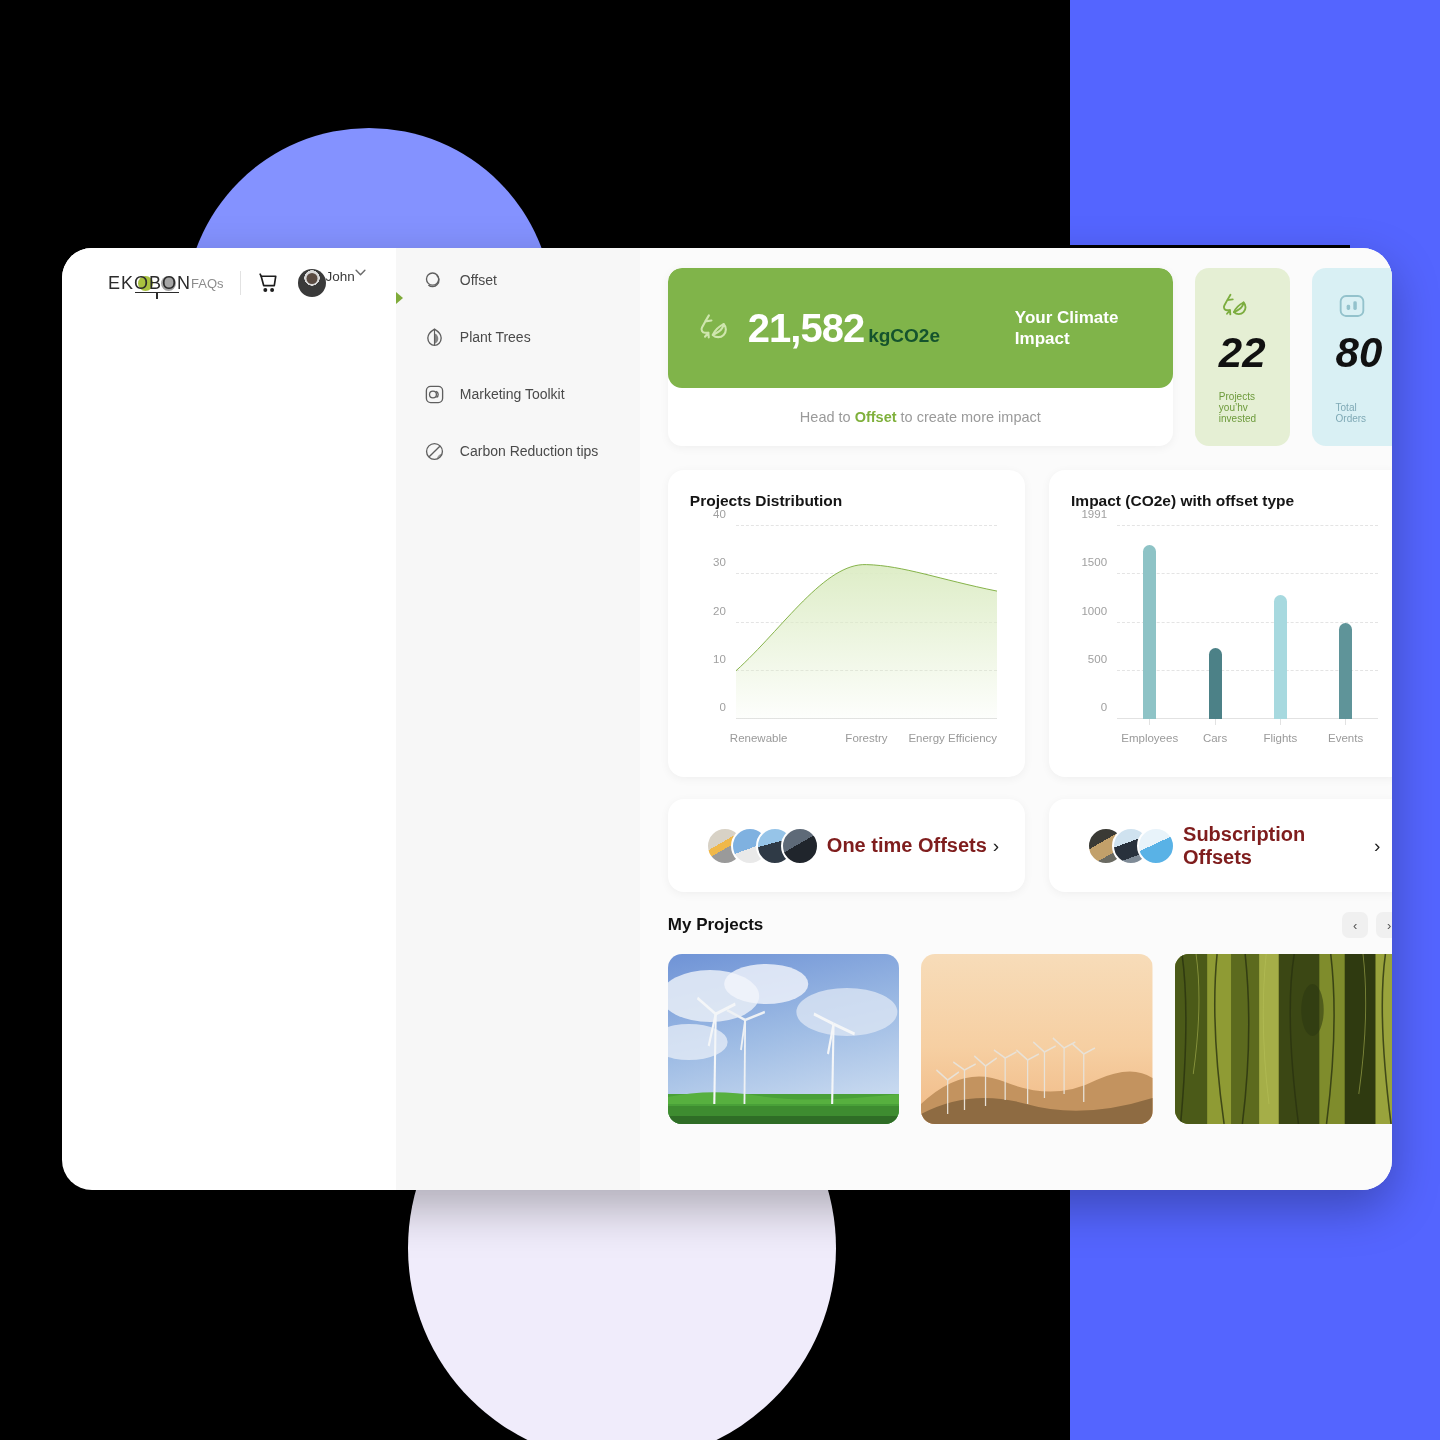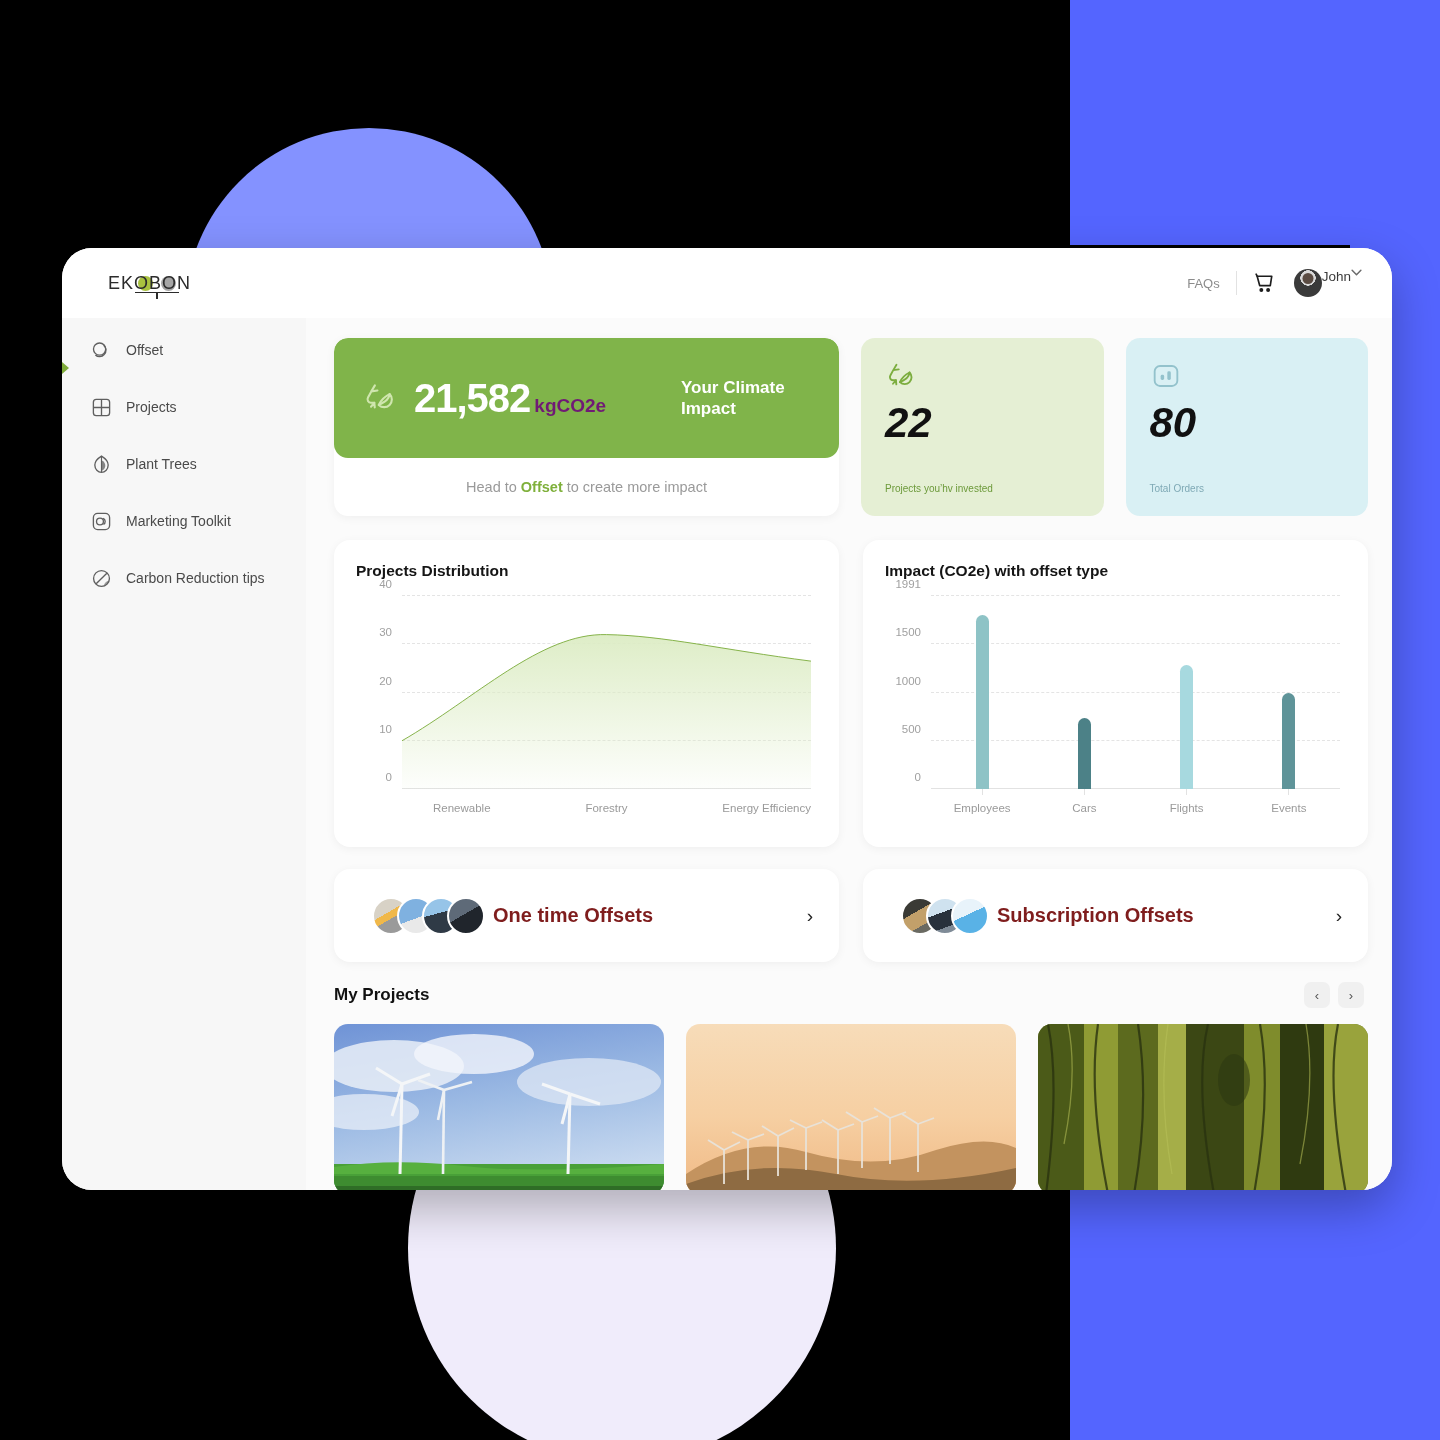--- a/index.html
+++ b/index.html
@@ -34,21 +34,21 @@
   }
 
   
   .window {
     position: absolute; left: 62px; top: 248px;
     width: 1330px; height: 942px;
     background: #ffffff;
     border-radius: 30px;
     box-shadow: 0 18px 48px rgba(0,0,0,0.28);
     overflow: hidden;
-    display: flex; flex-direction: column;
+    display: flex; flex-direction: row;
   }
 
   
   .topbar {
     height: 70px; flex: 0 0 70px;
     background: #ffffff;
     display: flex; align-items: center; justify-content: space-between;
     padding: 0 30px 0 46px;
   }
   .logo { display: flex; align-items: center; position: relative; }
@@ -135,21 +135,21 @@
     overflow: hidden;
   }
   .climate-green {
     background: #80b44a; border-radius: 14px;
     height: 120px; padding: 0 28px;
     display: flex; align-items: center; gap: 16px;
   }
   .climate-num {
     font-size: 40px; font-weight: bold; color: #fff; letter-spacing: -1px;
   }
-  .climate-unit { font-size: 19px; font-weight: bold; color: #701a75; margin-left: 4px; }
+  .climate-unit { font-size: 19px; font-weight: bold; color: #14532d; margin-left: 4px; }
   .climate-caption {
     margin-left: auto; font-size: 17px; font-weight: bold; color: #fff;
     line-height: 1.25; width: 130px;
   }
   .climate-foot {
     height: 58px; display: flex; align-items: center; justify-content: center;
     font-size: 14.5px; color: #9a9a9a;
   }
   .climate-foot .link { color: #7fb03b; font-weight: 600; margin: 0 4px; cursor: pointer; }
 
@@ -287,29 +287,20 @@
       <div class="nav-item">
         <span class="nav-icon">
           <svg width="21" height="21" viewBox="0 0 22 22" fill="none" stroke="#5f5f5f" stroke-width="1.4">
             <circle cx="9" cy="9.5" r="6.4"></circle>
             <path d="M13.2 5.6a6.4 6.4 0 0 1 .6 9.6 6.4 6.4 0 0 1-9.2.4"></path>
           </svg>
         </span>
         <span class="nav-label">Offset</span>
       </div>
 
-      <div class="nav-item">
-        <span class="nav-icon">
-          <svg width="21" height="21" viewBox="0 0 22 22" fill="none" stroke="#5f5f5f" stroke-width="1.4">
-            <rect x="2.5" y="2.5" width="17" height="17" rx="3"></rect>
-            <path d="M11 2.5v17M2.5 11h17"></path>
-          </svg>
-        </span>
-        <span class="nav-label">Projects</span>
-      </div>
 
       <div class="nav-item">
         <span class="nav-icon">
           <svg width="21" height="21" viewBox="0 0 22 22" fill="none" stroke="#5f5f5f" stroke-width="1.4">
             <path d="M11 2.2c5 3 7 6.3 7 9.4 0 4.2-3.2 7.6-7 7.6s-7-3.4-7-7.6c0-3.1 2-6.4 7-9.4z"></path>
             <path d="M11 2.2v17" stroke-width="1.2"></path>
             <path d="M11 6.6c2.6 1.3 4 3.3 4 5.6s-1.4 4.4-4 5.6z" fill="#5f5f5f" stroke="none" opacity="0.75"></path>
           </svg>
         </span>
         <span class="nav-label">Plant Trees</span>
@@ -407,21 +398,21 @@
                     <linearGradient id="ag" x1="0" y1="0" x2="0" y2="1">
                       <stop offset="0" stop-color="#dcecc4" stop-opacity="0.95"></stop>
                       <stop offset="1" stop-color="#dcecc4" stop-opacity="0.05"></stop>
                     </linearGradient>
                   </defs>
                   <path d="M0 75 C 18 53, 34 19, 50 20 C 64 20.5, 78 27.75, 100 33.75 L 100 100 L 0 100 Z" fill="url(#ag)"></path>
                   <path d="M0 75 C 18 53, 34 19, 50 20 C 64 20.5, 78 27.75, 100 33.75" fill="none" stroke="#7aac3a" stroke-width="0.9" vector-effect="non-scaling-stroke"></path>
                 </svg>
               </div>
             <div class="x-labels" id="area-xlabels" style="position: absolute;">
-                <div class="x-label" style="flex: 0 0 auto; position: absolute; left: 0%; transform: translateX(-6px); margin-left: 37px;">Renewable</div>
+                <div class="x-label" style="flex: 0 0 auto; position: absolute; left: 0%; transform: translateX(-6px);">Renewable</div>
                 <div class="x-label" style="flex: 0 0 auto; position: absolute; left: 50%; transform: translateX(-50%);">Forestry</div>
                 <div class="x-label" style="flex: 0 0 auto; position: absolute; left: 100%; transform: translateX(-100%);">Energy Efficiency</div>
               </div>
           </div>
         </div>
 
         <div class="chart-card">
           <div class="chart-title">Impact (CO2e) with offset type</div>
           <div class="chart-area">
             <div class="y-axis" id="bar-yaxis">

